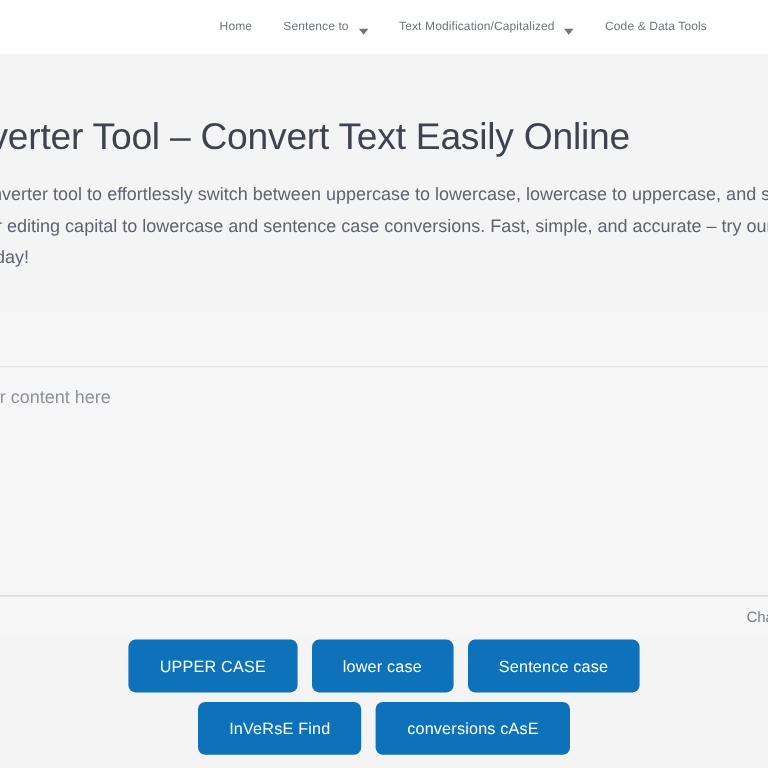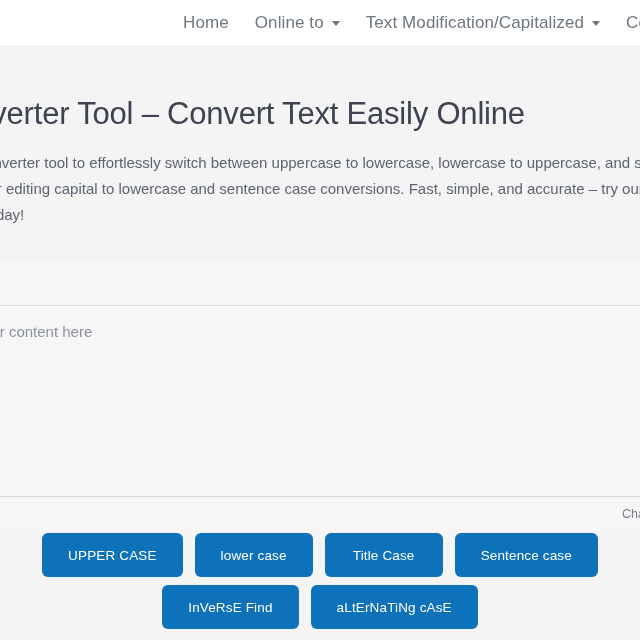--- a/index.html
+++ b/index.html
@@ -40,23 +40,23 @@
     position: absolute;
     left: 183px;
     top: 0;
     height: 45px;
     display: flex;
     align-items: center;
     white-space: nowrap;
   }
   .nav-item {
     display: inline-flex;
-    align-items: center;
+    align-items: flex-end;
     color: #6e7681;
-    font-size: 17px;
+    font-size: 10px;
     font-weight: 400;
     letter-spacing: 0.1px;
     margin-right: 26px;
     cursor: pointer;
     line-height: 1;
   }
   .nav-item:last-child { margin-right: 0; }
   .caret {
     display: inline-block;
     width: 0;
@@ -199,21 +199,21 @@
 <div id="viewport">
 
   <nav class="navbar">
     <div class="nav-inner">
 
       <div class="nav-item">
         <span>Home</span>
       </div>
 
       <div class="nav-item">
-        <span>Online to</span>
+        <span>Sentence to</span>
         <span class="caret"></span>
       </div>
 
       <div class="nav-item">
         <span>Text Modification/Capitalized</span>
         <span class="caret"></span>
       </div>
 
       <div class="nav-item">
         <span>Code &amp; Data Tools</span>
@@ -240,25 +240,24 @@
       <div class="counter-row">
         <span class="counter-text">Characters: 0 | Words: 0</span>
       </div>
     </section>
 
     <section class="btn-rows">
 
       <div class="btn-row">
         <button class="btn">UPPER CASE</button>
         <button class="btn">lower case</button>
-        <button class="btn">Title Case</button>
         <button class="btn">Sentence case</button>
       </div>
 
       <div class="btn-row">
         <button class="btn">InVeRsE Find</button>
-        <button class="btn">aLtErNaTiNg cAsE</button>
+        <button class="btn">conversions cAsE</button>
       </div>
 
     </section>
 
   </main>
 </div>
 
 </body></html>

